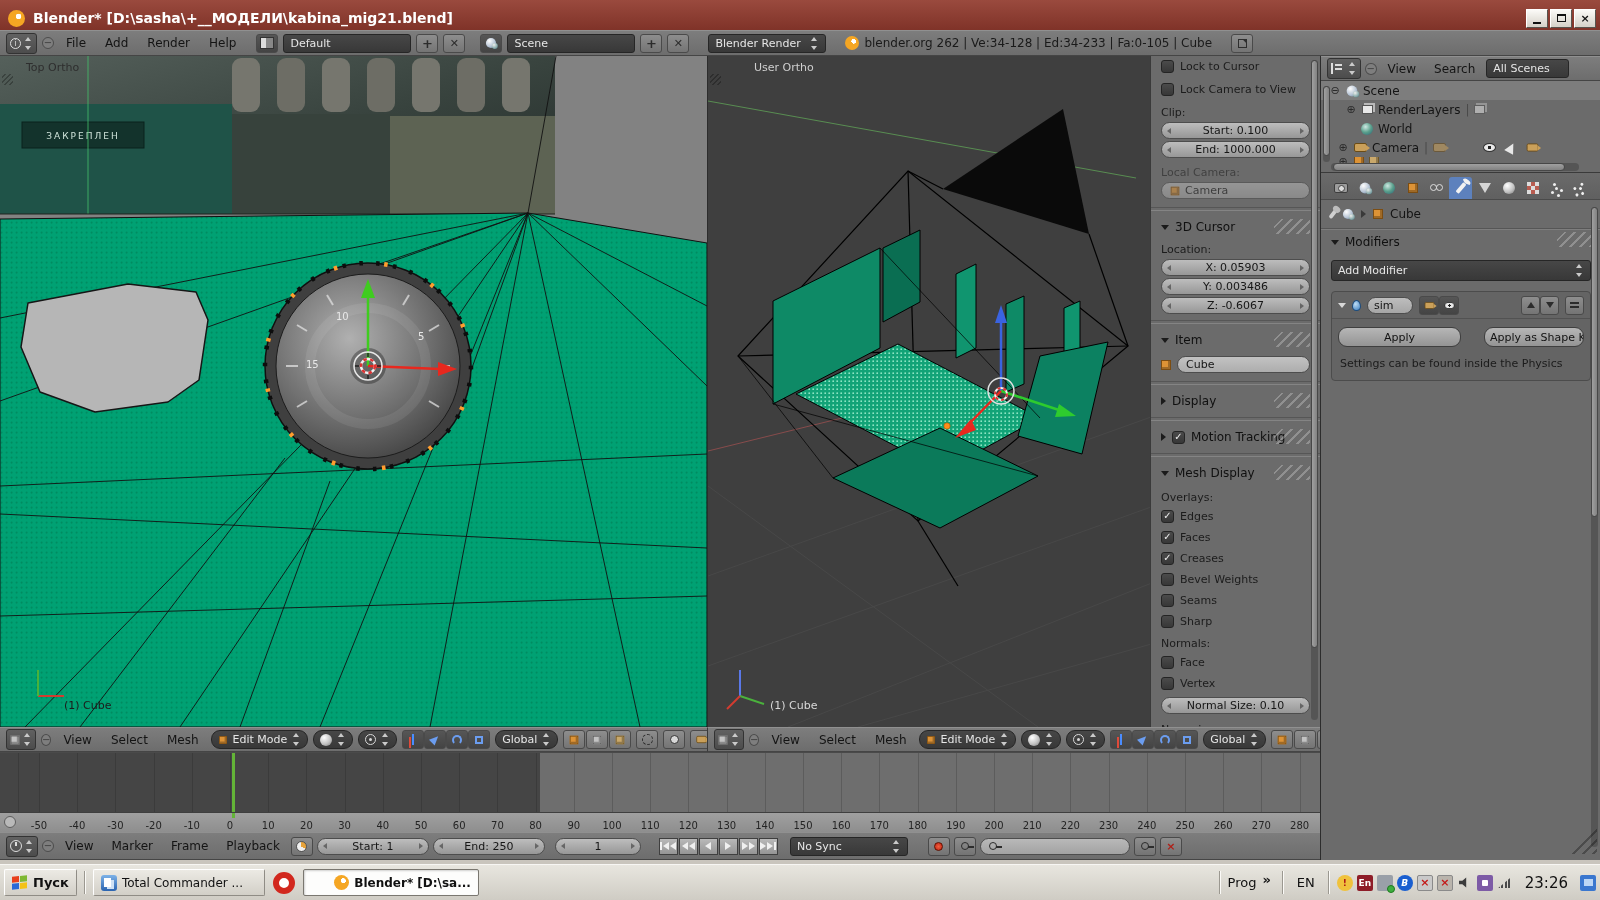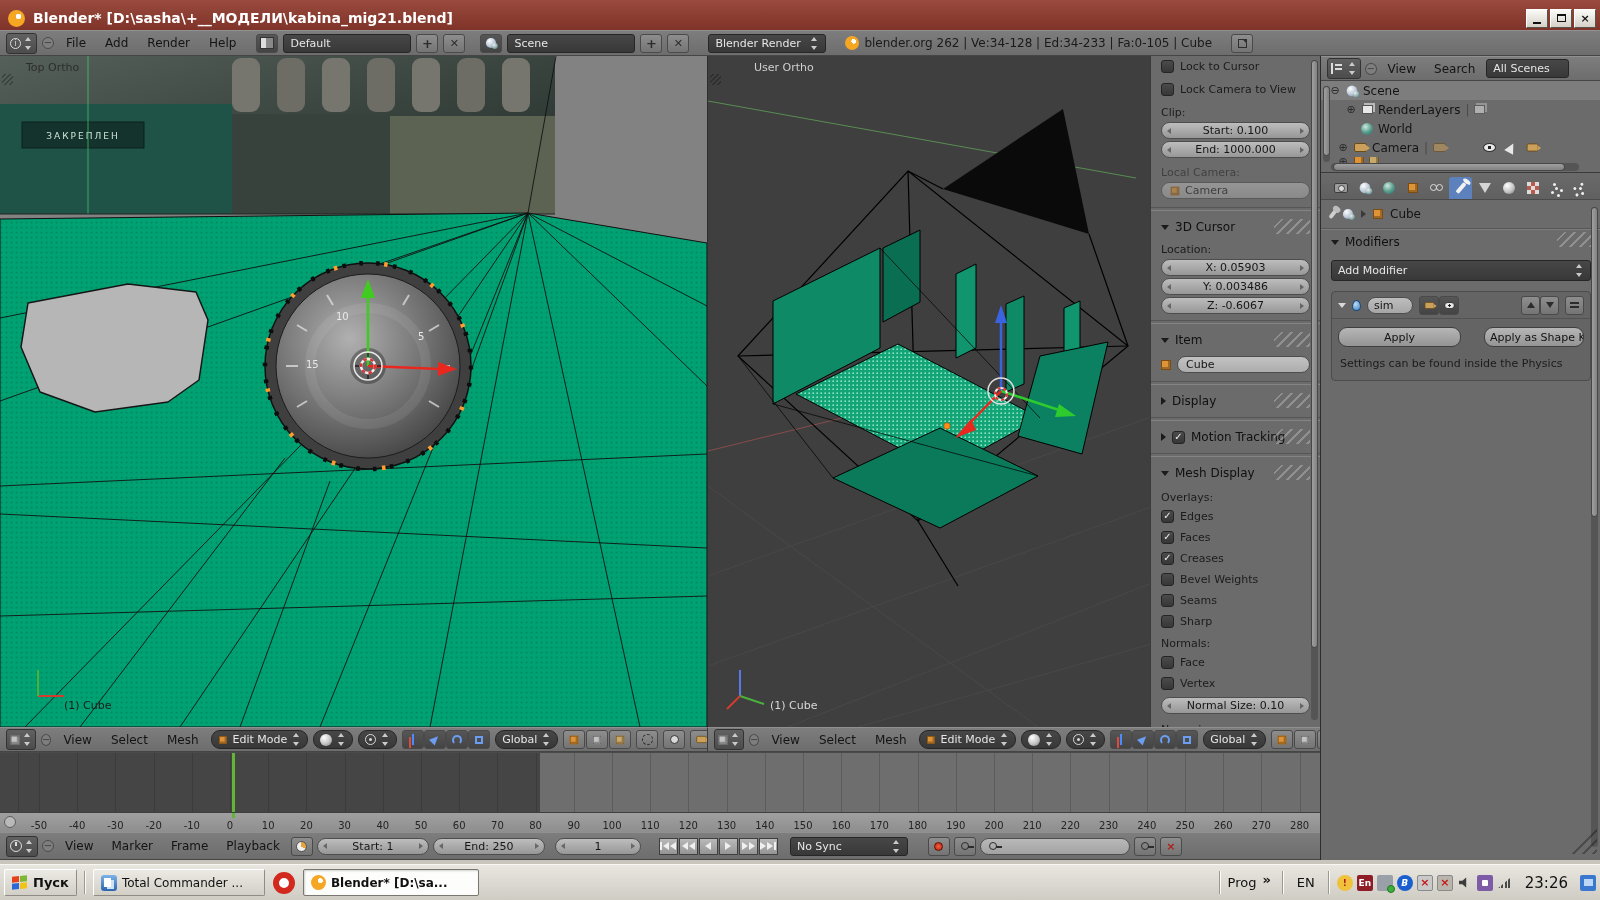--- a/index.html
+++ b/index.html
@@ -95,21 +95,21 @@
   .pbtn{width:19px;height:17px;background:linear-gradient(#b9b9b9,#959595);border:1px solid #3f3f3f;display:flex;align-items:center;justify-content:center;gap:1px;box-sizing:border-box;}
   .pbtn .t-l{width:0;height:0;border-top:4px solid transparent;border-bottom:4px solid transparent;border-right:6px solid #f0f0f0;}
   .pbtn .t-r{width:0;height:0;border-top:4px solid transparent;border-bottom:4px solid transparent;border-left:6px solid #f0f0f0;}
   .pbtn .bar{width:2px;height:8px;background:#f0f0f0;}
   .key-ic{width:6px;height:6px;border:1.5px solid #2c2c2c;border-radius:50%;position:relative;box-sizing:content-box;}
   .key-ic::after{content:"";position:absolute;left:6px;top:3px;width:6px;height:2px;background:#2c2c2c;}
   
   .taskbar{display:flex;align-items:center;background:linear-gradient(#e8e6df,#cfccc4);border-top:1px solid #f7f6f3;box-sizing:border-box;padding:0 4px;gap:4px;}
   .tbtn{height:27px;background:linear-gradient(#eceae4,#d2cfc7);border:1px solid #8f8c85;border-top-color:#fff;border-left-color:#fff;
     border-radius:2px;display:flex;align-items:center;gap:5px;padding:0 7px;font-size:12px;color:#111;box-sizing:border-box;white-space:nowrap;overflow:hidden;}
-  .tbtn.active{background:#fdfdfc;border-color:#7a7770;box-shadow:inset 1px 1px 2px rgba(0,0,0,.18);}
+  .tbtn.active{background:#fdfdfc;border-color:#7a7770;box-shadow:inset 1px 1px 2px rgba(0,0,0,.18);justify-content:flex-end;}
   .tsep{width:0;height:23px;border-left:1px solid #9b9890;border-right:1px solid #fbfaf7;margin:0 3px;}
   .wlogo{width:16px;height:14px;display:grid;grid-template-columns:7px 7px;grid-template-rows:6px 6px;gap:1px;transform:skewY(-6deg);flex:0 0 auto;}
   .wlogo i{display:block;}
   .tray{width:16px;height:16px;border-radius:2px;display:flex;align-items:center;justify-content:center;font-size:9px;flex:0 0 auto;box-sizing:border-box;}
   .npanel-field{background:linear-gradient(#b9b9b9,#a2a2a2);border:1px solid #4d4d4d;border-radius:9px;height:17px;color:#161616;font-size:11px;display:flex;align-items:center;padding:0 8px;gap:5px;box-sizing:border-box;}
 </style>
 </head>
 <body>
 
 <div class="screen">

